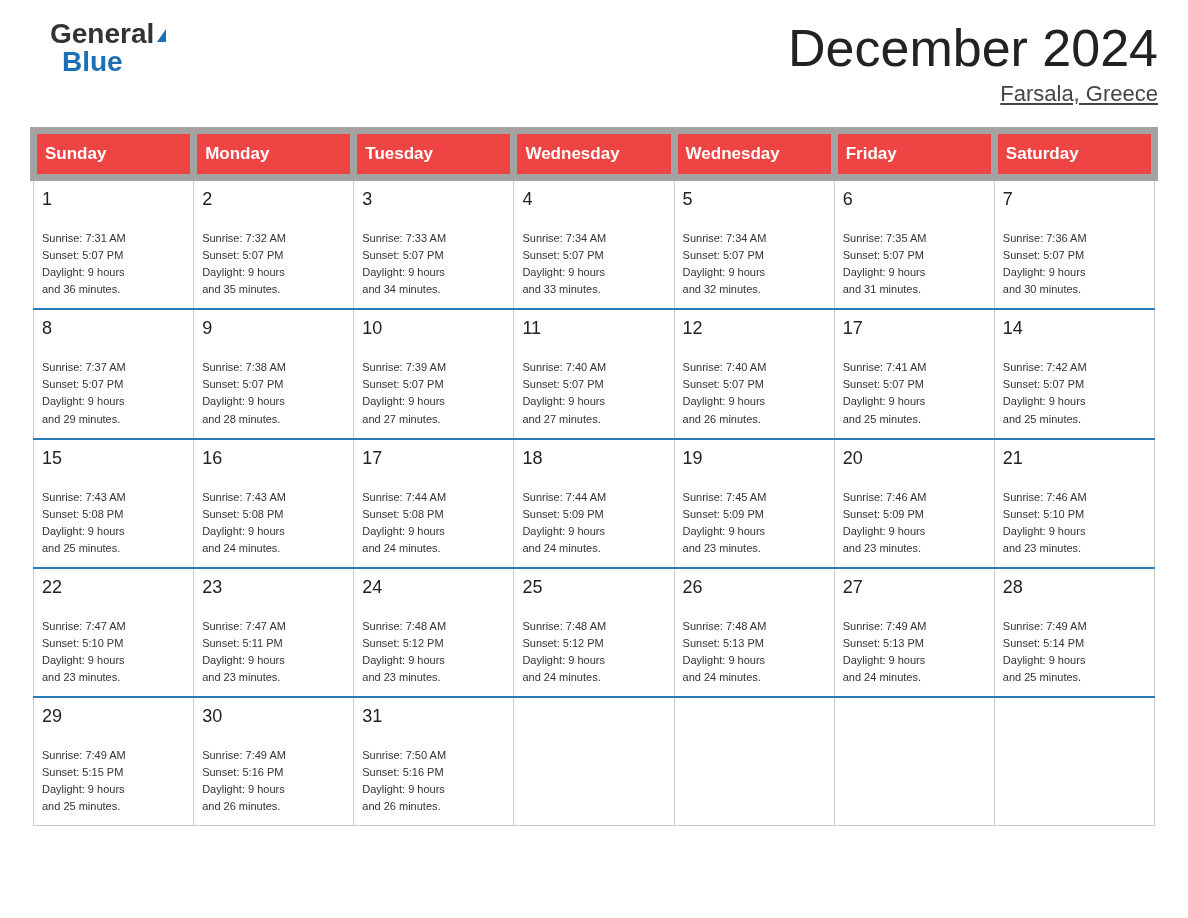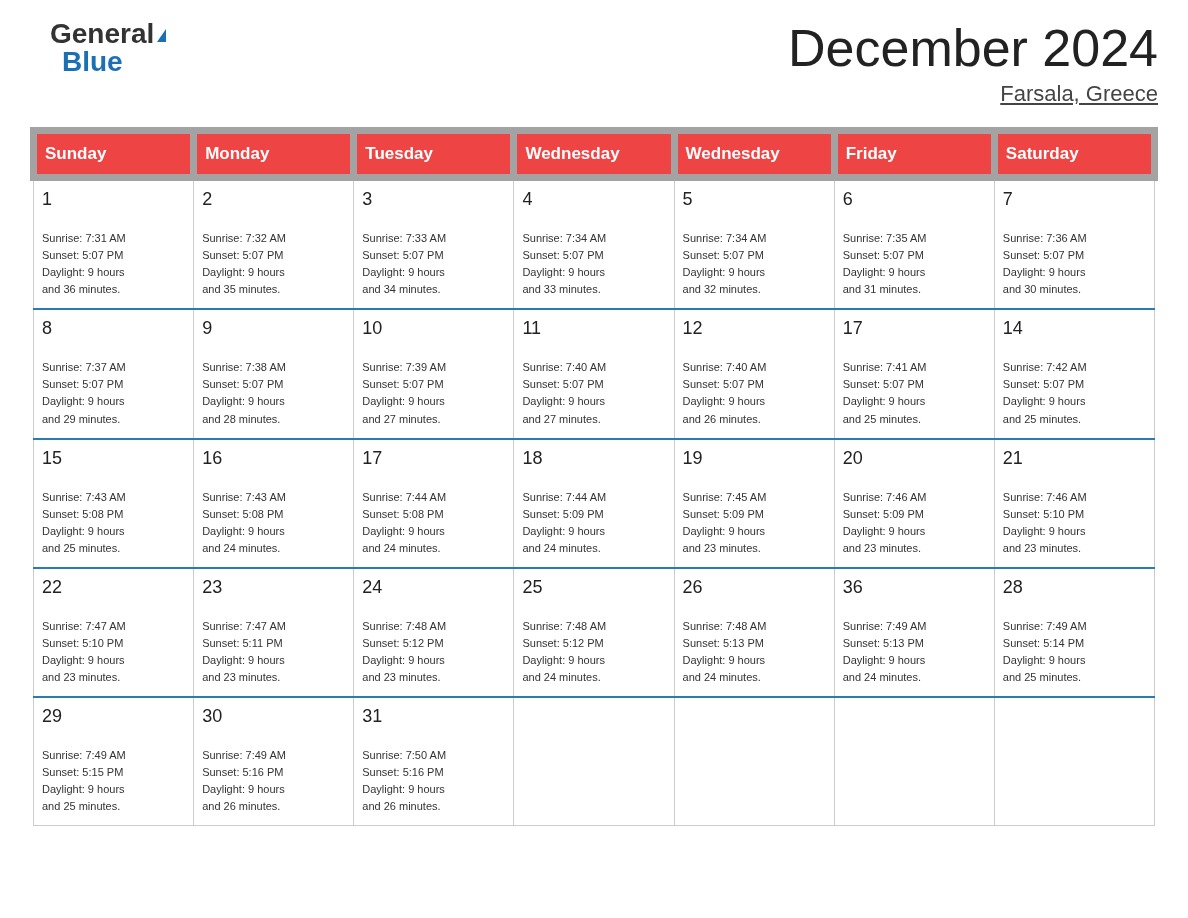--- a/index.html
+++ b/index.html
@@ -359,21 +359,21 @@
         <td>
         <span class="day-number">26</span>
         <div class="day-info">
           Sunrise: 7:48 AM<br>
           Sunset: 5:13 PM<br>
           Daylight: 9 hours<br>
           and 24 minutes.
         </div>
       </td>
         <td>
-        <span class="day-number">36</span>
+        <span class="day-number">27</span>
         <div class="day-info">
           Sunrise: 7:49 AM<br>
           Sunset: 5:13 PM<br>
           Daylight: 9 hours<br>
           and 24 minutes.
         </div>
       </td>
         <td>
         <span class="day-number">28</span>
         <div class="day-info">

